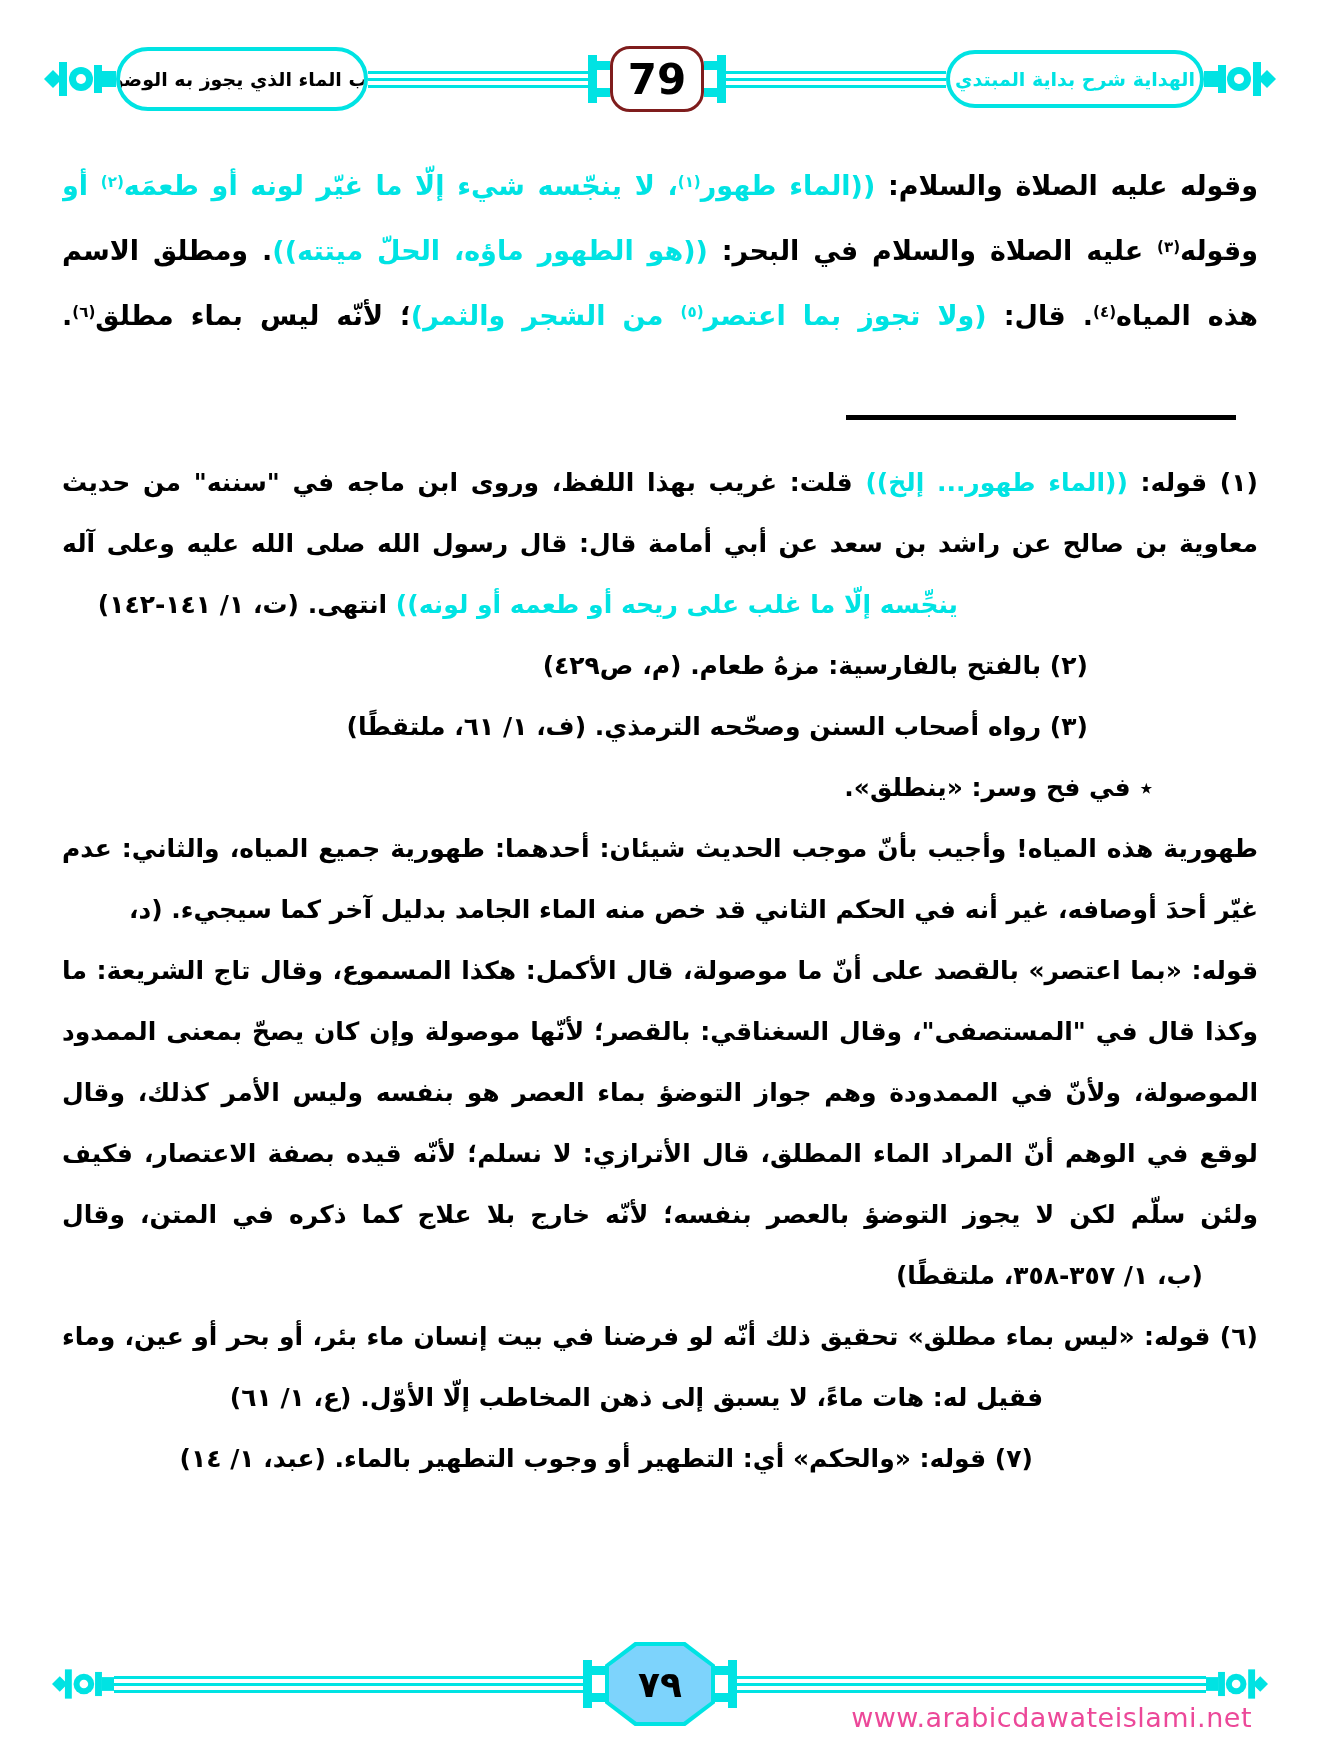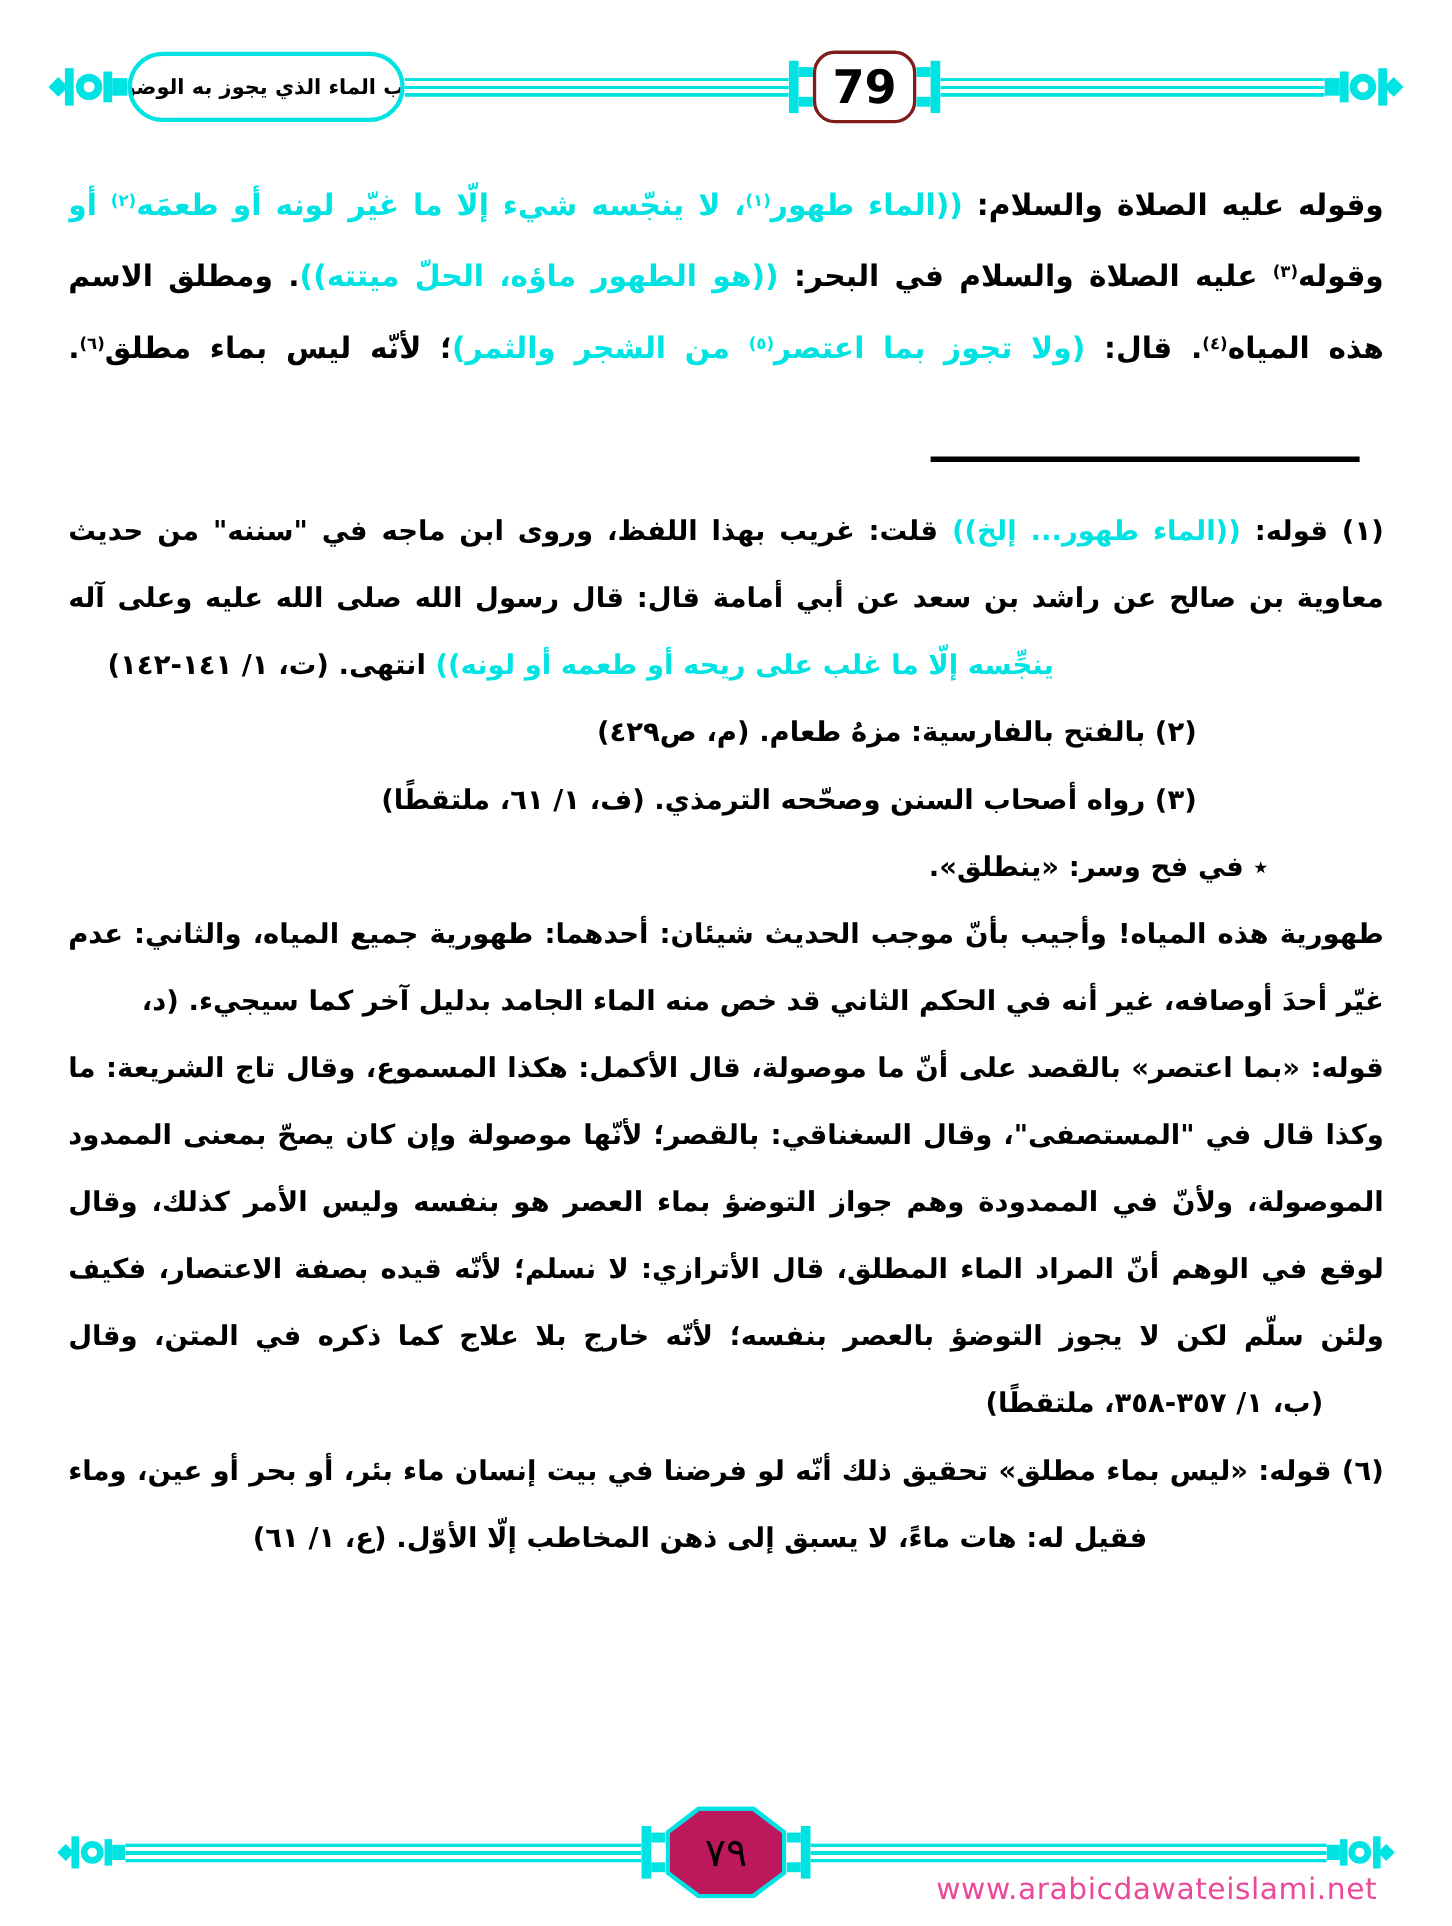--- a/index.html
+++ b/index.html
@@ -30,24 +30,24 @@
   .numbox {
     flex:0 0 auto; width:94px; height:66px; border:3px solid #7f1d1d; border-radius:20px;
     display:flex; align-items:center; justify-content:center;
     font-size:42px; font-weight:bold; background:#fff;
   }
   .finial { flex:0 0 auto; }
   .flip { transform:scaleX(-1); }
   .bracket { flex:0 0 auto; }
   .octagon { position:relative; flex:0 0 auto; width:110px; height:84px; background:#00e3e3;
     clip-path:polygon(27% 0,73% 0,100% 27%,100% 73%,73% 100%,27% 100%,0 73%,0 27%); }
-  .octagon-inner { position:absolute; inset:4px; background:#be185d;
+  .octagon-inner { position:absolute; inset:4px; background:#7dd3fc;
     clip-path:polygon(27% 0,73% 0,100% 27%,100% 73%,73% 100%,27% 100%,0 73%,0 27%);
     display:flex; align-items:center; justify-content:center;
-    font-size:36px; font-weight:normal; }
+    font-size:36px; font-weight:bold; }
   .site-url { position:absolute; top:1702px; right:68px; direction:ltr;
     color:#ec4899; font-size:27px; letter-spacing:0.5px; }
 
   
   .content { position:absolute; top:114px; left:0; right:0; padding:0 62px; }
   .main-text { margin-top:36px; }
   .mline {
     direction:rtl; font-size:27px; font-weight:bold; line-height:65px;
     text-align:justify; text-align-last:justify; height:65px; overflow:hidden;
   }
@@ -96,20 +96,23 @@
     <span>79</span>
   </div>
   <svg class="bracket flip" width="22" height="48" viewBox="0 0 22 48">
     <g fill="#00e3e3">
         <rect x="0" y="0" width="9" height="48"></rect>
         <rect x="9" y="6" width="13" height="9"></rect>
         <rect x="9" y="33" width="13" height="9"></rect>
       </g>
   </svg>
   <div class="tline"></div>
+  <div class="cartouche book">
+    <span class="book-txt">الهداية شرح بداية المبتدي</span>
+  </div>
   <svg class="finial flip" width="72" height="48" viewBox="0 0 72 48">
     <g fill="#00e3e3">
       <polygon points="0,24 9,15 18,24 9,33"></polygon>
       <rect x="15" y="7" width="8" height="34"></rect>
       <circle cx="37" cy="24" r="12"></circle>
       <circle cx="37" cy="24" r="5" fill="#fff"></circle>
       <rect x="50" y="10" width="8" height="28"></rect>
       <rect x="58" y="16" width="14" height="16"></rect>
     </g>
   </svg>
@@ -134,20 +137,21 @@
     <p class="fline full">طهورية هذه المياه! وأجيب بأنّ موجب الحديث شيئان: أحدهما: طهورية جميع المياه، والثاني: عدم تنجّسها إلّا بما</p>
     <p class="fline short">غيّر أحدَ أوصافه، غير أنه في الحكم الثاني قد خص منه الماء الجامد بدليل آخر كما سيجيء. (د، ص١٨)</p>
     <p class="fline full">قوله: «بما اعتصر» بالقصد على أنّ ما موصولة، قال الأكمل: هكذا المسموع، وقال تاج الشريعة: ما اعتصر غير ممدود،</p>
     <p class="fline full">وكذا قال في "المستصفى"، وقال السغناقي: بالقصر؛ لأنّها موصولة وإن كان يصحّ بمعنى الممدود ولكنّ المنقول هو</p>
     <p class="fline full">الموصولة، ولأنّ في الممدودة وهم جواز التوضؤ بماء العصر هو بنفسه وليس الأمر كذلك، وقال الأترازي: لا نسلم،</p>
     <p class="fline full">لوقع في الوهم أنّ المراد الماء المطلق، قال الأترازي: لا نسلم؛ لأنّه قيده بصفة الاعتصار، فكيف يقع وهم الإطلاق!؟.</p>
     <p class="fline full">ولئن سلّم لكن لا يجوز التوضؤ بالعصر بنفسه؛ لأنّه خارج بلا علاج كما ذكره في المتن، وقال بعضهم: إذا قيل بالمد</p>
     <p class="fline short pr55">(ب، ١/ ٣٥٧-٣٥٨، ملتقطًا)</p>
     <p class="fline full">(٦) قوله: «ليس بماء مطلق» تحقيق ذلك أنّه لو فرضنا في بيت إنسان ماء بئر، أو بحر أو عين، وماء اعتصر من شجر أو ثمر،</p>
     <p class="fline short pr215">فقيل له: هات ماءً، لا يسبق إلى ذهن المخاطب إلّا الأوّل. (ع، ١/ ٦١)</p>
+    <p class="fline short pr225">(٧) قوله: «والحكم» أي: التطهير أو وجوب التطهير بالماء. (عبد، ١/ ١٤)</p>
   </div>
 </main>
 
 <footer class="band page-footer" dir="ltr">
   <svg class="finial" width="62" height="44" viewBox="0 0 72 48">
     <g fill="#00e3e3">
       <polygon points="0,24 9,15 18,24 9,33"></polygon>
       <rect x="15" y="7" width="8" height="34"></rect>
       <circle cx="37" cy="24" r="12"></circle>
       <circle cx="37" cy="24" r="5" fill="#fff"></circle>

